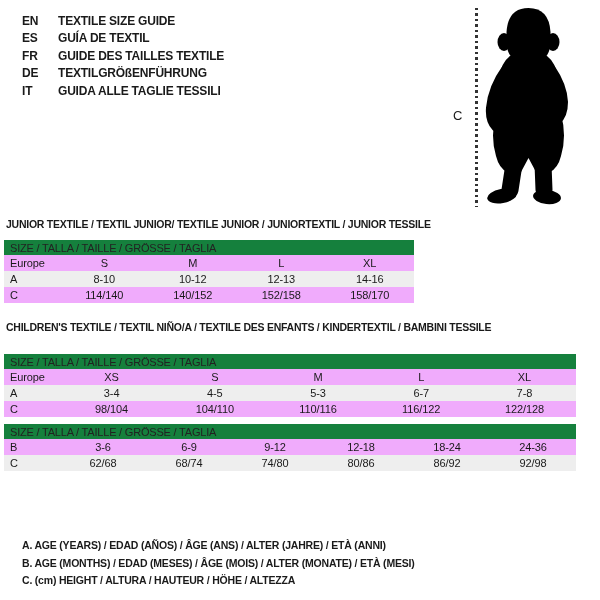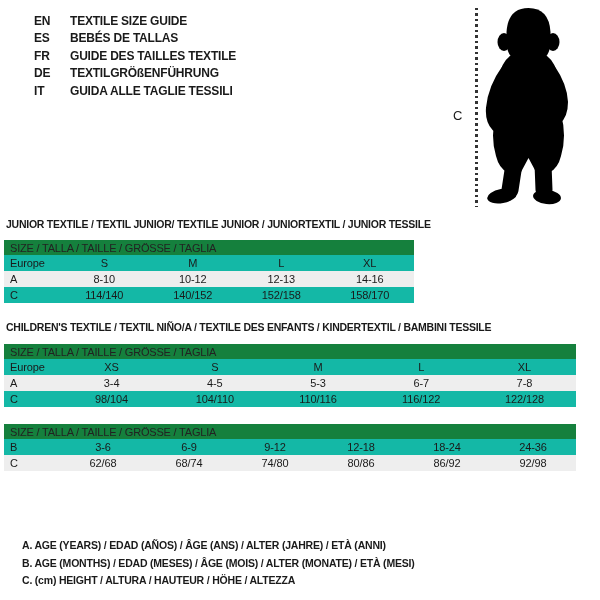--- a/index.html
+++ b/index.html
@@ -3,63 +3,63 @@
 <meta charset="utf-8">
 <style>
   html,body{margin:0;padding:0;background:#fff;}
   body{width:600px;height:600px;font-family:"Liberation Sans",sans-serif;color:#1a1a1a;
        -webkit-font-smoothing:antialiased;}
   .page{position:relative;width:600px;height:600px;overflow:hidden;background:#fff;}
 
   
   .lang-block{position:absolute;left:22px;top:13px;font-weight:700;font-size:12px;
               line-height:17.4px;letter-spacing:-0.2px;}
-  .lang-row{display:flex;margin-left:12px;}
+  .lang-row{display:flex;}
   .lang-code{display:inline-block;width:36px;}
 
   
   .measure-line{position:absolute;left:475px;top:8px;width:2.5px;height:199px;
                 background:repeating-linear-gradient(to bottom,#333 0 2.5px,transparent 2.5px 5.5px);}
   .c-label{position:absolute;left:453px;top:108px;font-size:13px;font-weight:400;}
   .baby{position:absolute;left:482px;top:6px;width:93px;height:201px;}
   .baby svg{display:block;width:100%;height:100%;}
 
   
   .table-block{position:absolute;left:4px;}
   #t0{top:217px;width:410px;}
   #t1{top:320px;width:572px;}
   #t2{top:424px;width:572px;}
   .tbl-title{font-weight:700;font-size:10.5px;letter-spacing:-0.25px;line-height:14px;
              margin:0 0 9px 2px;white-space:nowrap;}
-  #t1 .tbl-title{margin-bottom:10px;}
+  #t1 .tbl-title{margin-bottom:20px;}
   #t2 .tbl-title{line-height:20px;margin-bottom:3px;}
   .size-bar{background:#15803d;height:15px;display:flex;align-items:center;padding-left:6px;
             font-size:11px;letter-spacing:-0.2px;color:#222;}
-  .row{display:flex;align-items:center;height:16px;font-size:11px;letter-spacing:-0.1px;background:#14b8a6;}
+  .row{display:flex;align-items:center;height:16px;font-size:11px;letter-spacing:-0.1px;background:#f0abfc;}
   .row.shaded{background:#eeeeee;}
   .row-label{width:50px;padding-left:6px;flex:0 0 auto;}
   .cell{flex:1;text-align:center;}
 
   
   .footnotes{position:absolute;left:22px;top:537px;font-weight:700;font-size:10.5px;
              line-height:17.5px;letter-spacing:-0.2px;}
 </style>
 </head>
 <body>
 
 <div class="page">
 
   <div class="lang-block">
     <div class="lang-row">
       <span class="lang-code">EN</span>
       <span class="lang-label">TEXTILE SIZE GUIDE</span>
     </div>
     <div class="lang-row">
       <span class="lang-code">ES</span>
-      <span class="lang-label">BEBÉS DE TALLAS</span>
+      <span class="lang-label">GUÍA DE TEXTIL</span>
     </div>
     <div class="lang-row">
       <span class="lang-code">FR</span>
       <span class="lang-label">GUIDE DES TAILLES TEXTILE</span>
     </div>
     <div class="lang-row">
       <span class="lang-code">DE</span>
       <span class="lang-label">TEXTILGRÖßENFÜHRUNG</span>
     </div>
     <div class="lang-row">

